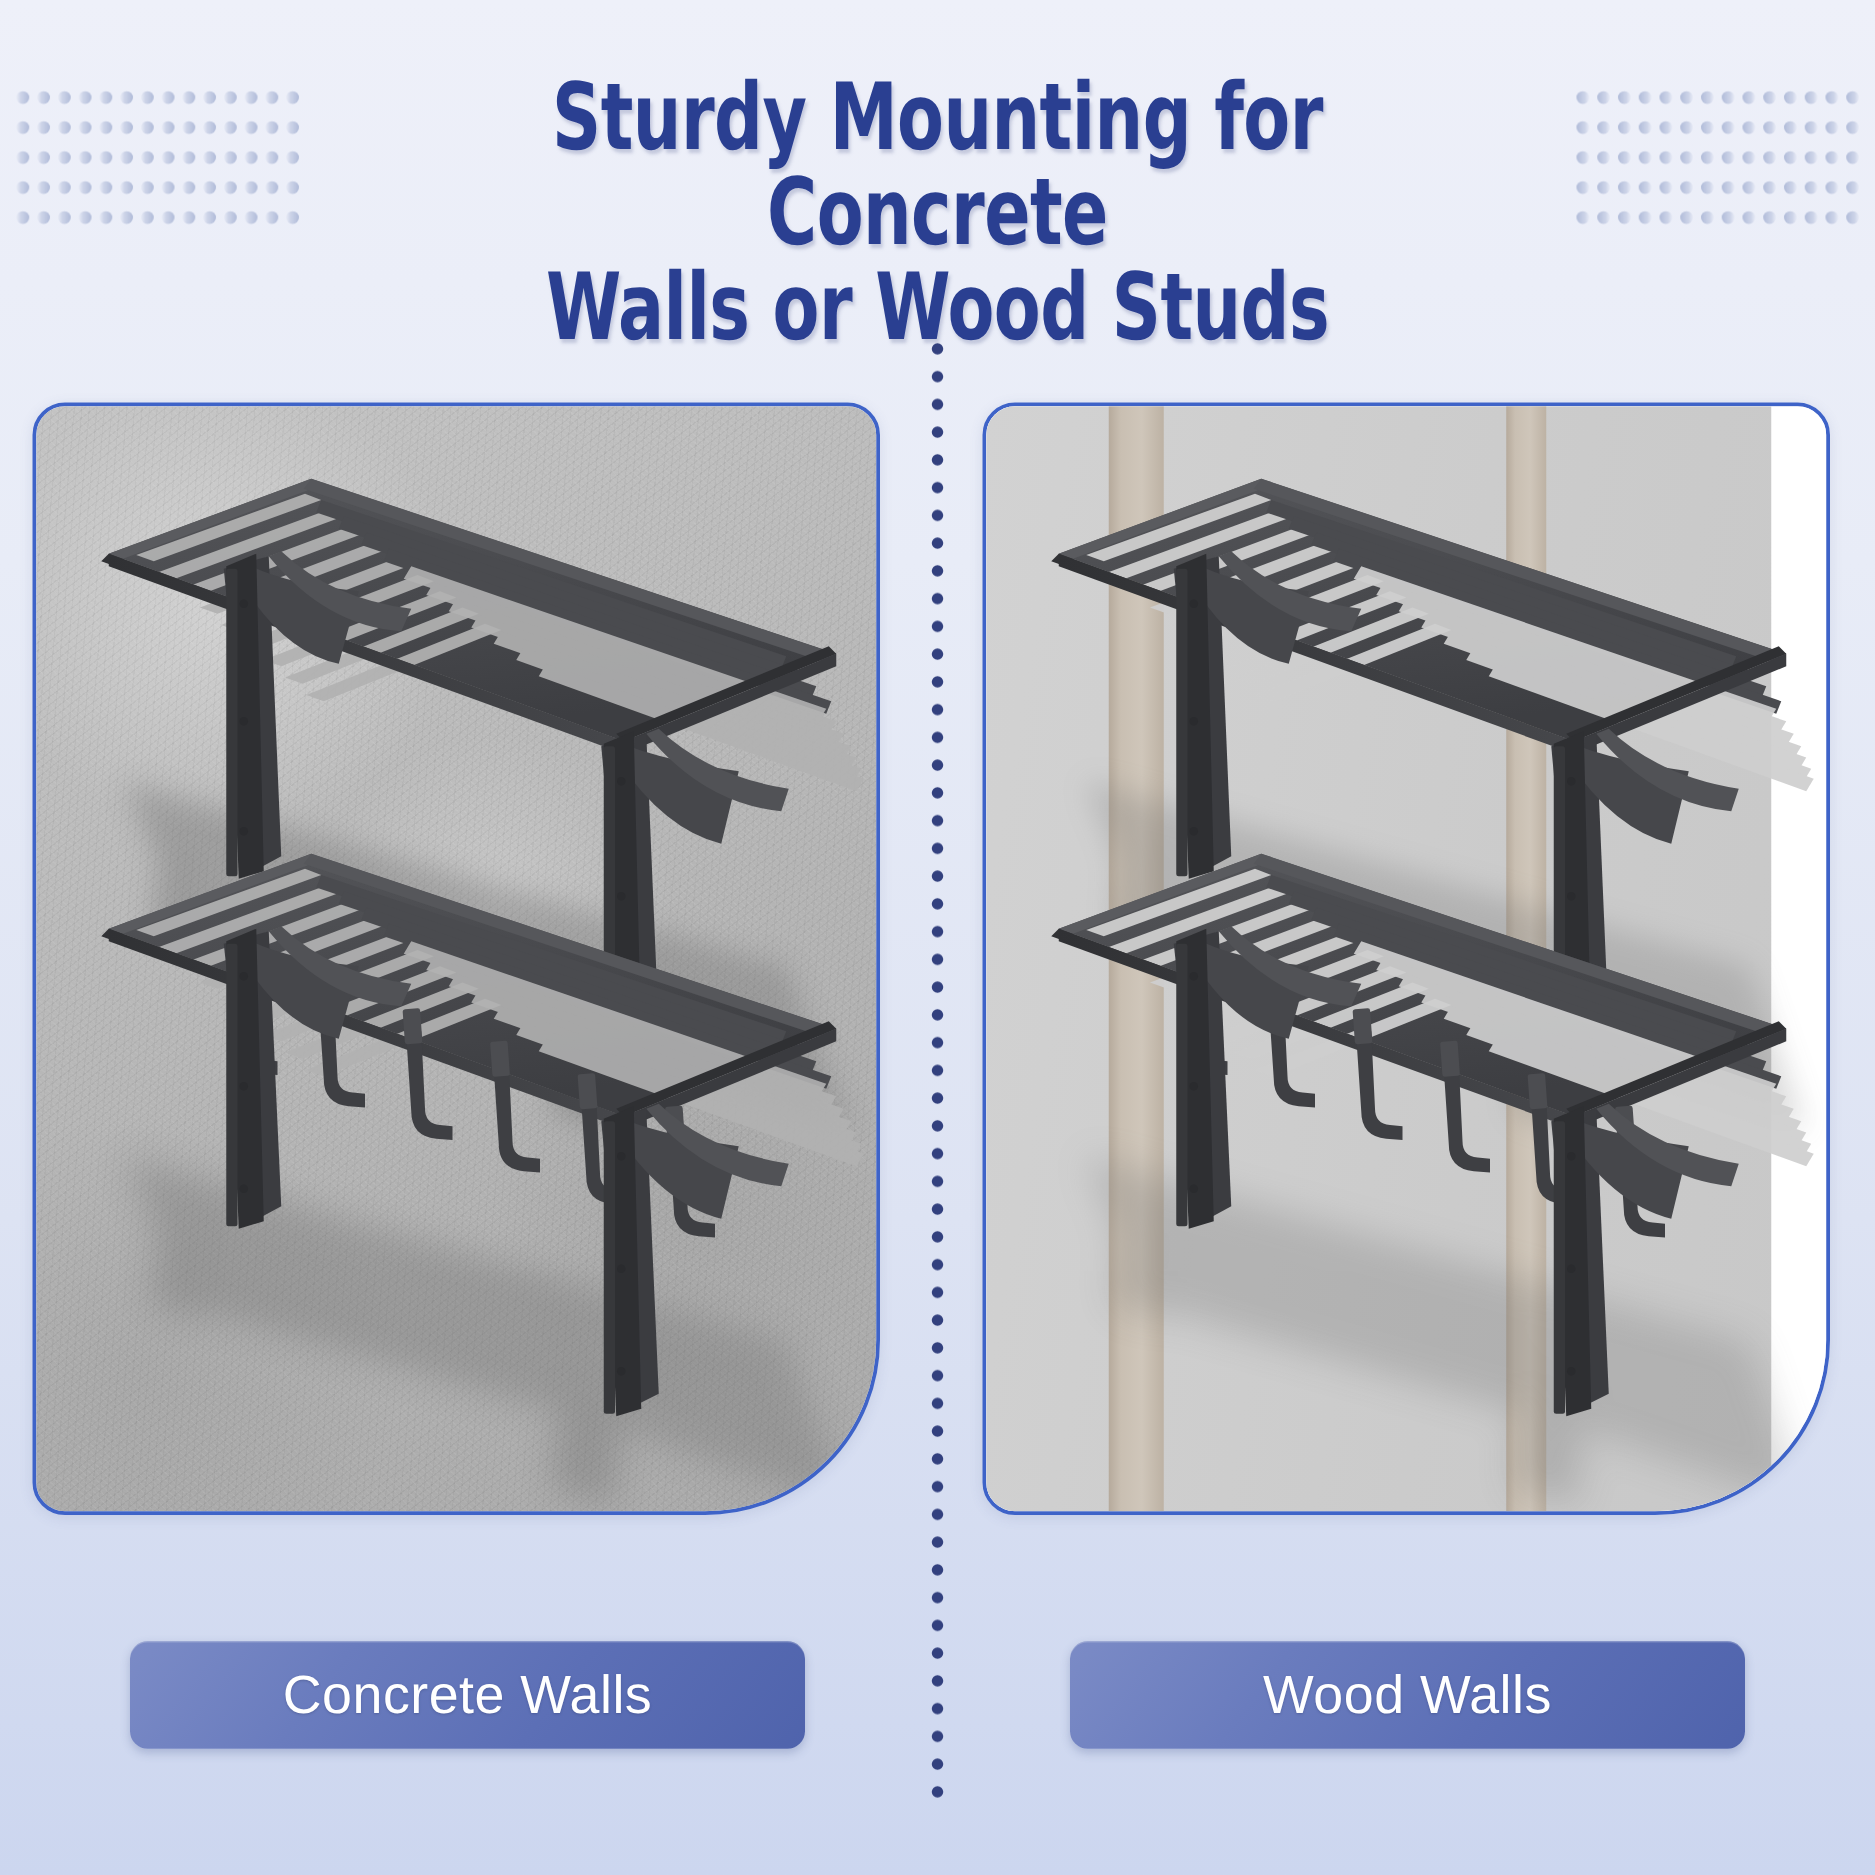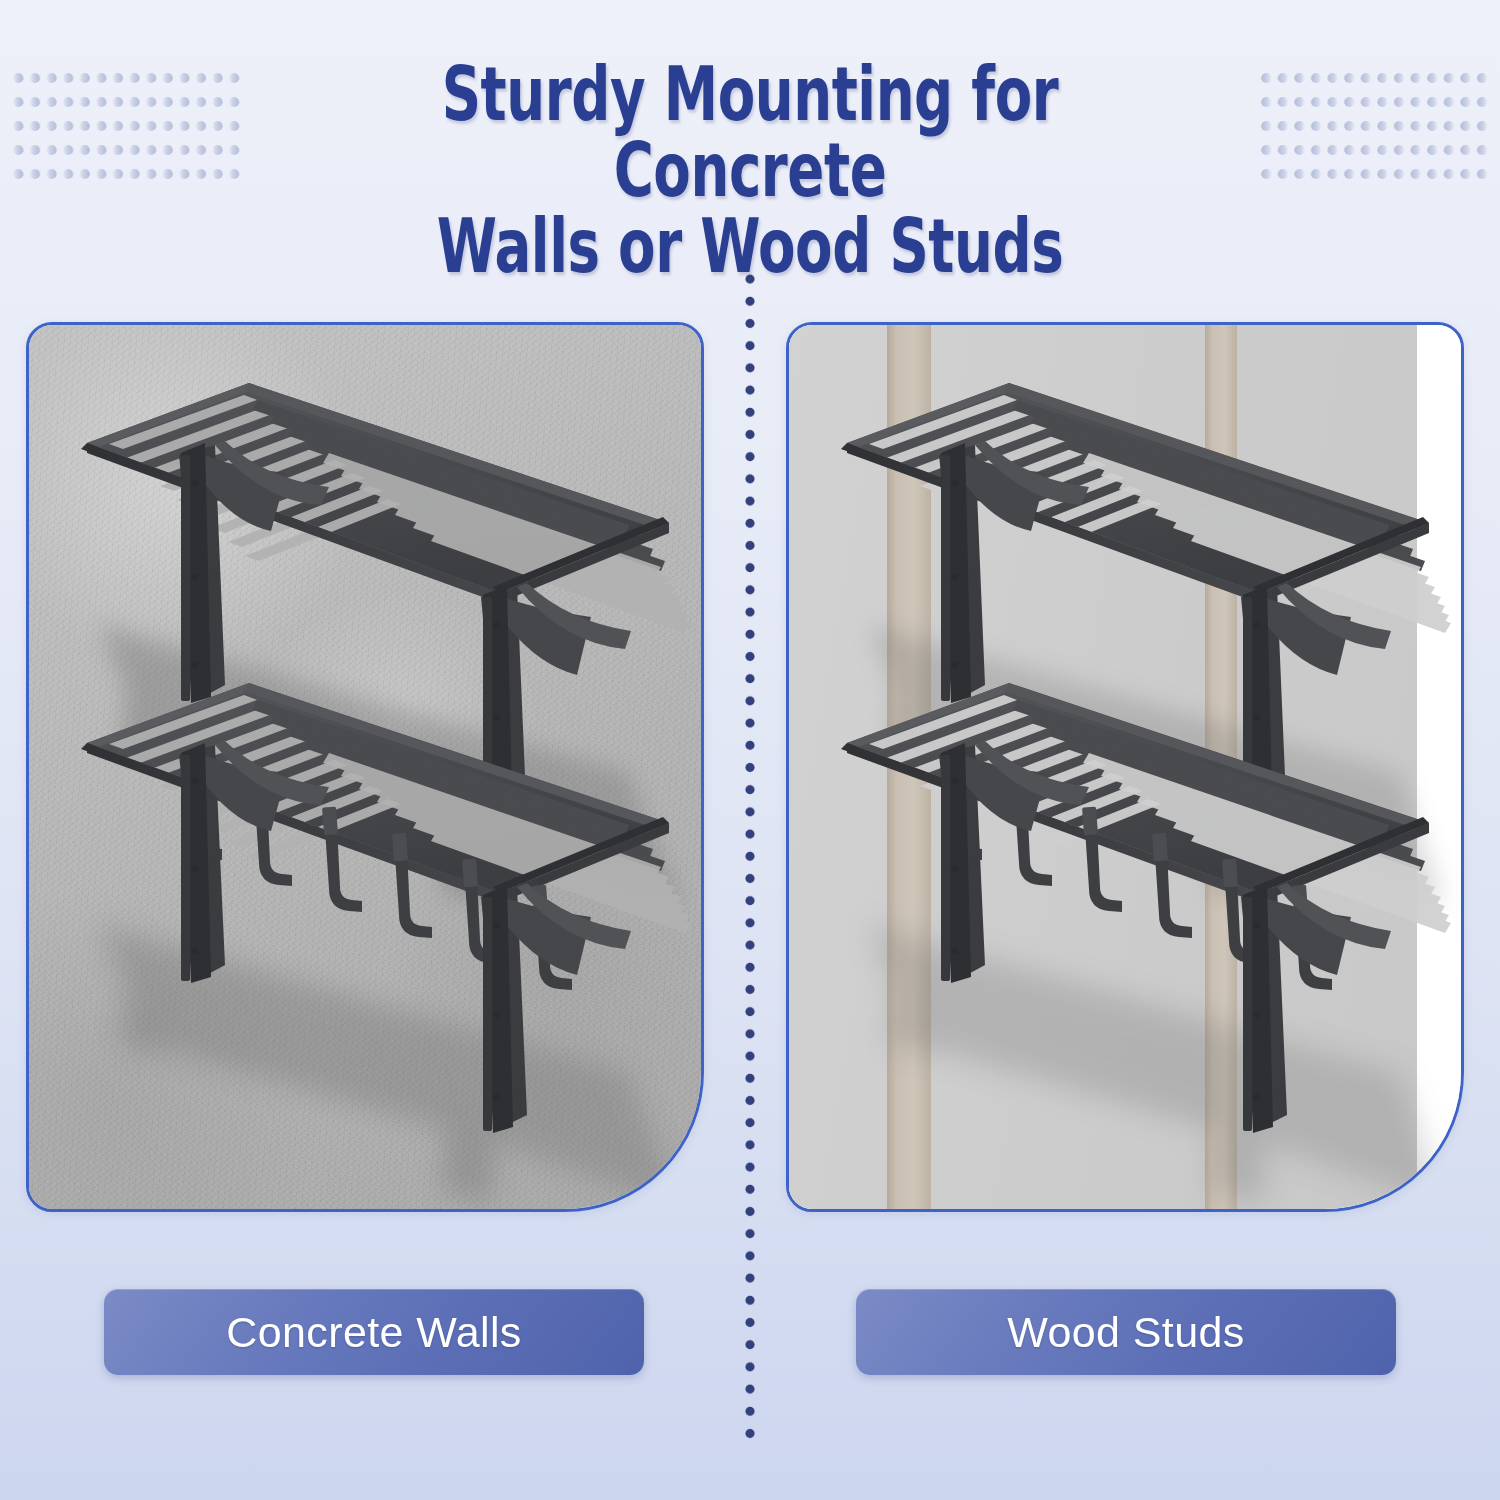--- a/index.html
+++ b/index.html
@@ -105,20 +105,21 @@
   
   .caption {
     position: absolute;
     height: 86px;
     border-radius: 14px;
     background: linear-gradient(128deg, #7b8bc6 0%, #6a7cbe 30%, #5c6fb6 62%, #4f63ac 100%);
     box-shadow: 0 3px 8px rgba(70,85,140,0.28), inset 0 1px 0 rgba(255,255,255,0.22);
     display: flex;
     align-items: center;
     justify-content: center;
+    margin-top: 24px;
   }
   .caption span {
     color: #ffffff;
     font-size: 43px;
     font-weight: 400;
     letter-spacing: 0.4px;
     text-shadow: 0 1px 2px rgba(40,50,90,0.30);
   }
   .caption-left  { left: 104px; top: 1289px; width: 540px; }
   .caption-right { left: 856px; top: 1289px; width: 540px; }
@@ -521,14 +522,14 @@
       </pattern>
     </defs>
     <rect x="0" y="0" width="12" height="1175" fill="url(#vdots)"></rect>
   </svg>
 </div>
 
 <div class="caption caption-left">
   <span>Concrete Walls</span>
 </div>
 <div class="caption caption-right">
-  <span>Wood Studs</span>
+  <span>Wood Walls</span>
 </div>
 
 </body></html>

